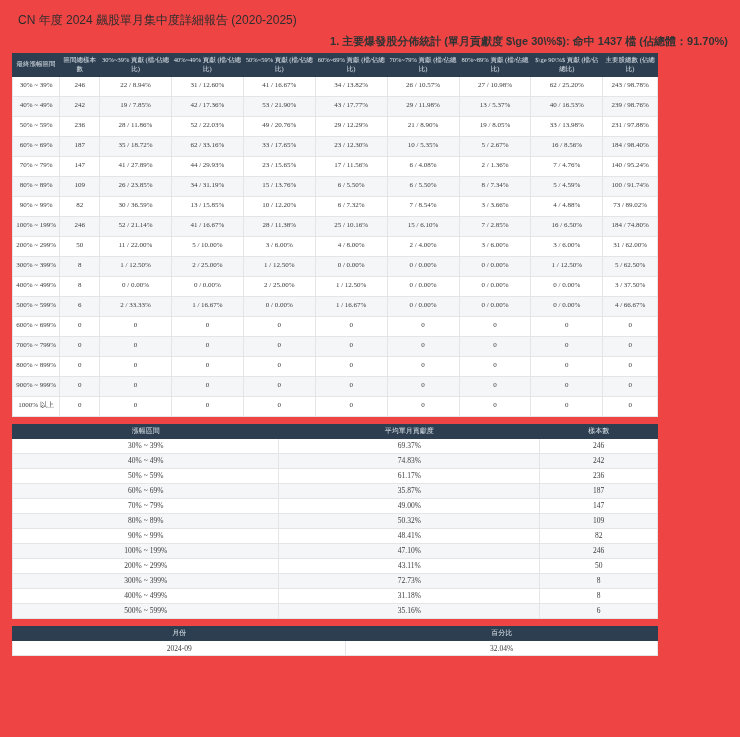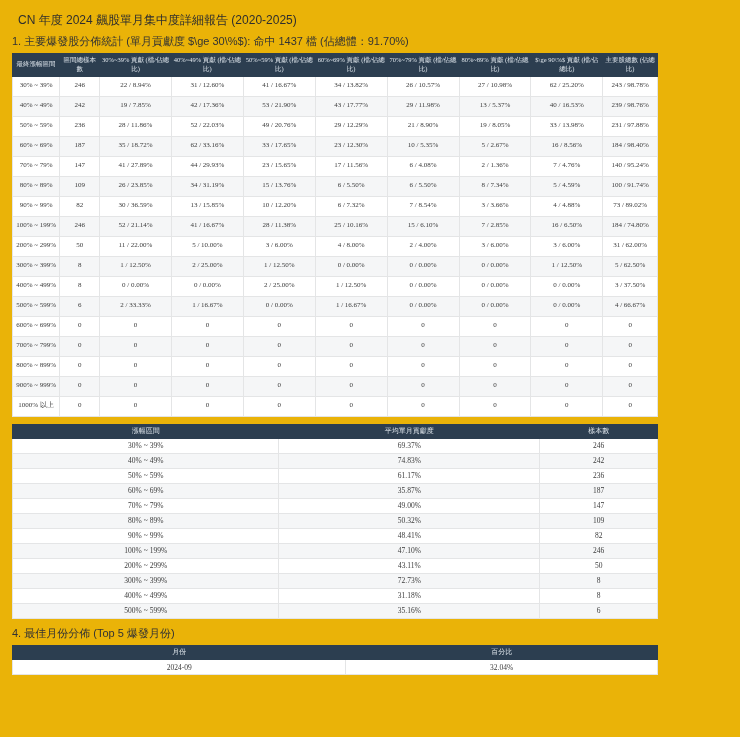--- a/index.html
+++ b/index.html
@@ -7,34 +7,35 @@
     padding: 0;
     background: #f0f1f1;
     font-family: "Liberation Sans", "DejaVu Sans", sans-serif;
     color: #333;
   }
   .page {
     width: 740px;
     height: 737px;
     box-sizing: border-box;
     padding: 8px 12px;
-    background: #eab308;
+    background: #ef4444;
     overflow: hidden;
   }
   .title {
     font-size: 12px;
     font-weight: 400;
     color: #2e2e2e;
     margin: 4px 0 5px 6px;
   }
   .section-heading {
     font-size: 11px;
-    font-weight: 400;
+    font-weight: 700;
     color: #333;
     margin: 3px 0 4px 0;
+    text-align: right;
   }
   table {
     border-collapse: collapse;
     width: 646px;
     background: #ffffff;
     table-layout: fixed;
     font-family: Liberation Serif, serif;
   }
   th {
     background: #2c3e50;
@@ -375,21 +376,20 @@
           <td>8</td>
         </tr>
         <tr>
           <td>500% ~ 599%</td>
           <td>35.16%</td>
           <td>6</td>
         </tr>
       </tbody>
   </table>
 
-  <div class="section-heading">4. 最佳月份分佈 (Top 5 爆發月份)</div>
   <table class="t4">
     <thead>
       <tr>
           <th>月份</th>
           <th>百分比</th>
         </tr>
     </thead>
     <tbody>
         <tr>
           <td>2024-09</td>

